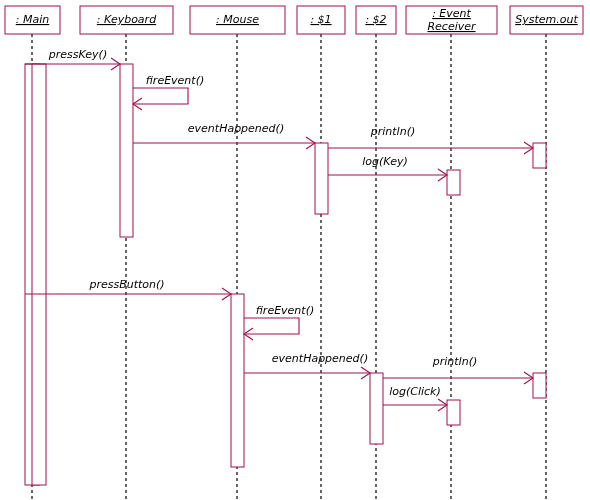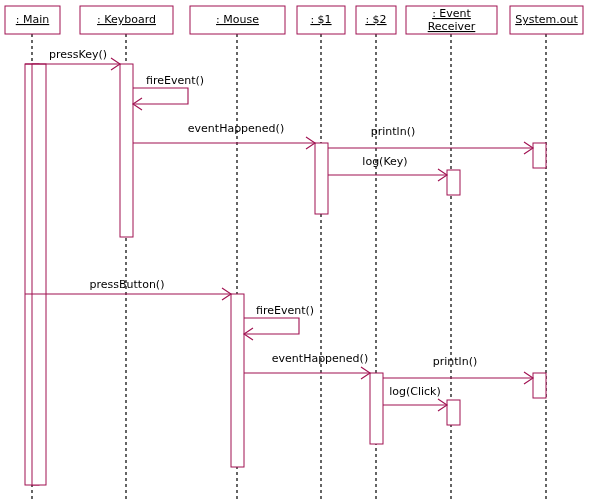--- a/index.html
+++ b/index.html
@@ -11,20 +11,21 @@
     width: 590px;
     height: 500px;
     font-family: "DejaVu Sans", sans-serif;
     overflow: hidden;
   }
   #diagram-root {
     position: relative;
     width: 590px;
     height: 500px;
     background: #ffffff;
+    font-style: italic;
   }
   svg#seq-svg {
     position: absolute;
     left: 0;
     top: 0;
     width: 590px;
     height: 500px;
     display: block;
   }
   .lifeline-box {

